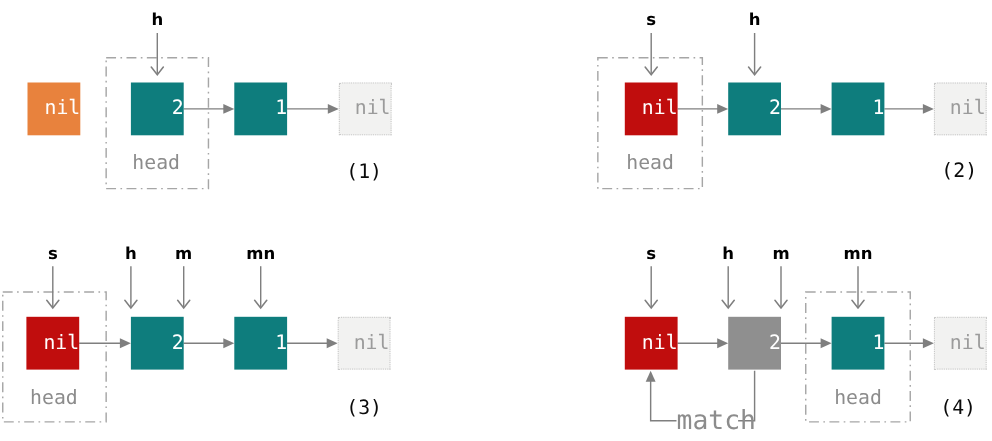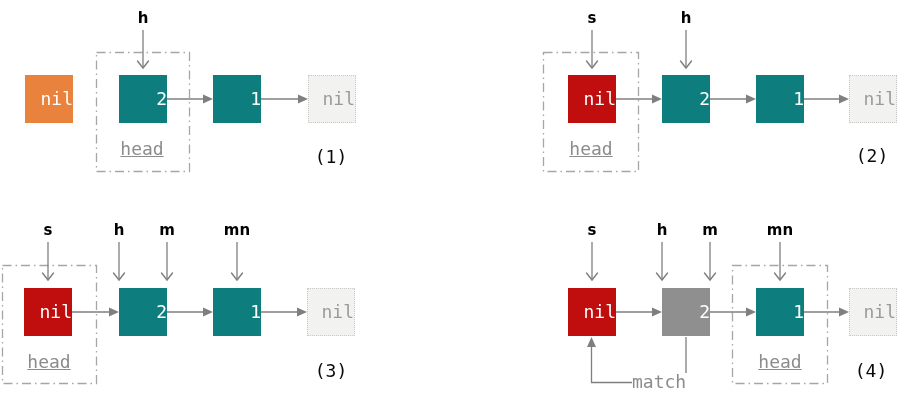--- a/index.html
+++ b/index.html
@@ -9,25 +9,25 @@
   .node{position:absolute;width:48px;height:48px;line-height:48px;text-align:right;
         font-size:18px;color:#ffffff;box-sizing:border-box;}
   .node.orange{background:#E8823D;}
   .node.teal{background:#0E7D7D;}
   .node.red{background:#C00D0D;}
   .node.gray{background:#8F8F8F;}
   .node.ghost{background:#F2F2F1;border:1px dotted #C9C9C9;color:#9B9B9B;line-height:46px;}
   .ptr{position:absolute;width:30px;height:18px;line-height:18px;text-align:center;
        font-family:"DejaVu Sans",sans-serif;font-weight:bold;font-size:15px;color:#000000;}
   .headlbl{position:absolute;width:60px;height:20px;line-height:20px;text-align:center;
-           font-size:18px;color:#8C8C8C;text-decoration:underline;}
+           font-size:18px;color:#8C8C8C;}
   .plabel{position:absolute;width:44px;height:20px;line-height:20px;text-align:center;
           font-size:18px;color:#0a0a0a;}
-  .matchlbl{position:absolute;left:632px;top:373px;width:56px;height:18px;line-height:18px;
-            text-align:left;font-size:18px;color:#8C8C8C;background:#ffffff;}
+  .matchlbl{position:absolute;left:615px;top:373px;width:56px;height:18px;line-height:18px;
+            text-align:left;font-size:24px;color:#8C8C8C;background:#ffffff;}
   .al{stroke:#7F7F7F;stroke-width:1.3;fill:none;}
   .vh{stroke:#7F7F7F;stroke-width:1.4;fill:none;stroke-linecap:round;}
   .tri{fill:#7F7F7F;stroke:none;}
   .hb{stroke:#A6A6A6;stroke-width:1.3;fill:none;stroke-dasharray:9 4 1.5 4;}
 </style>
 </head>
 <body>
 
 <div class="canvas">
 

